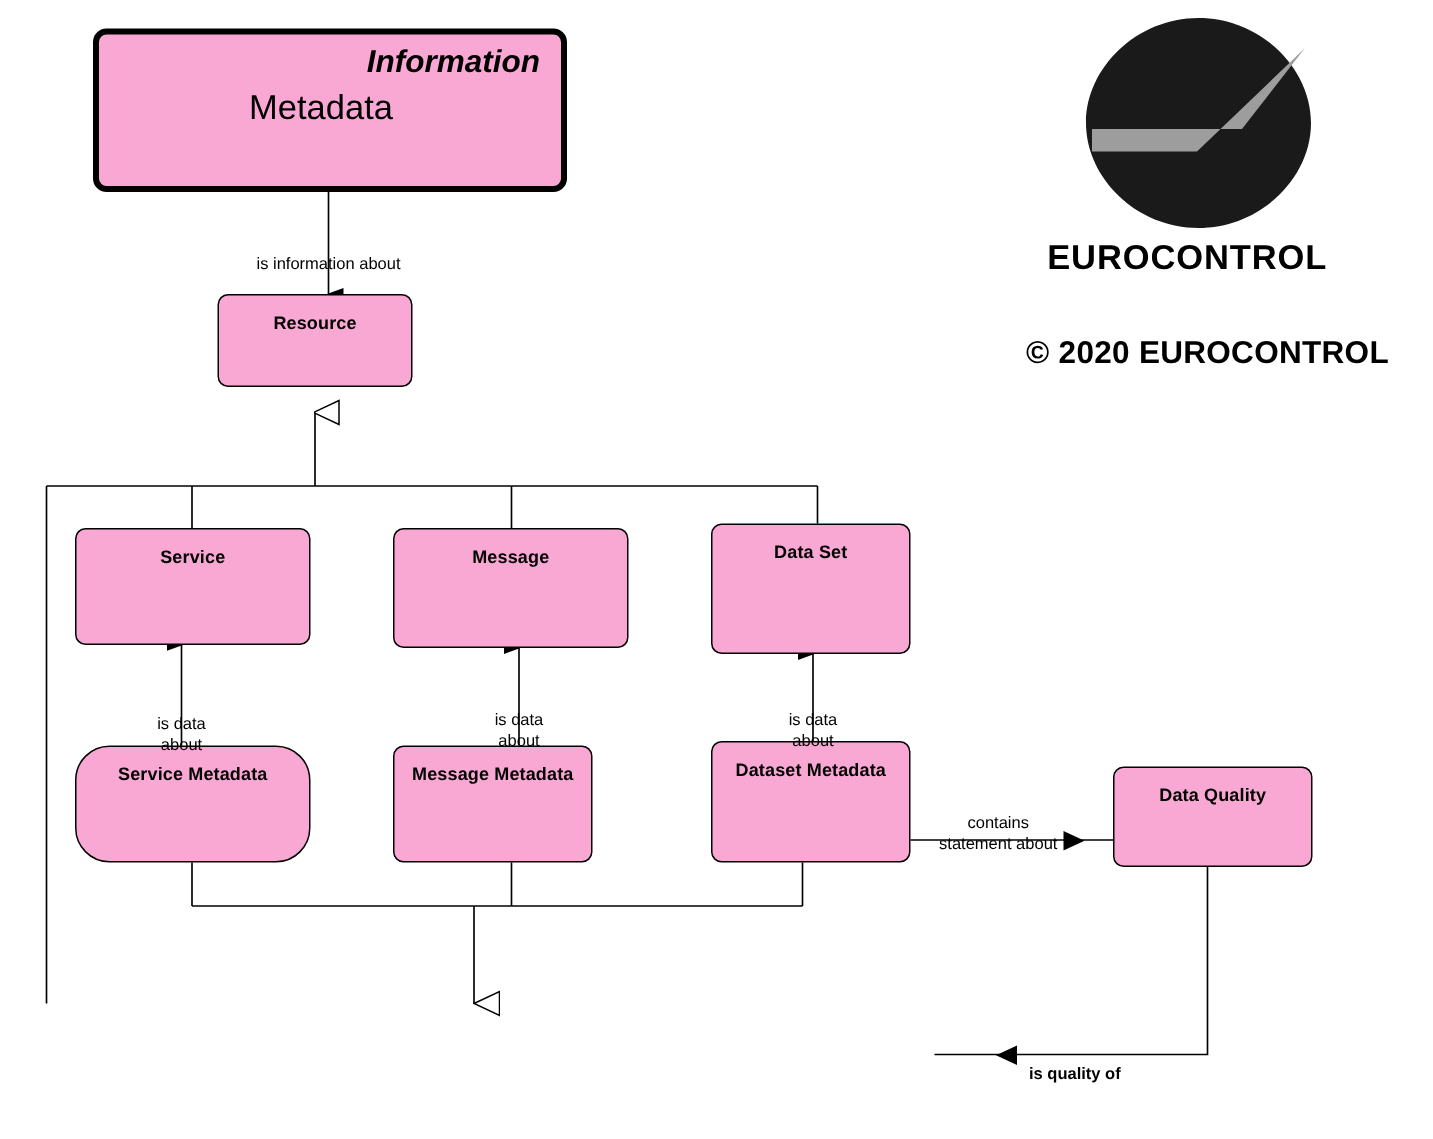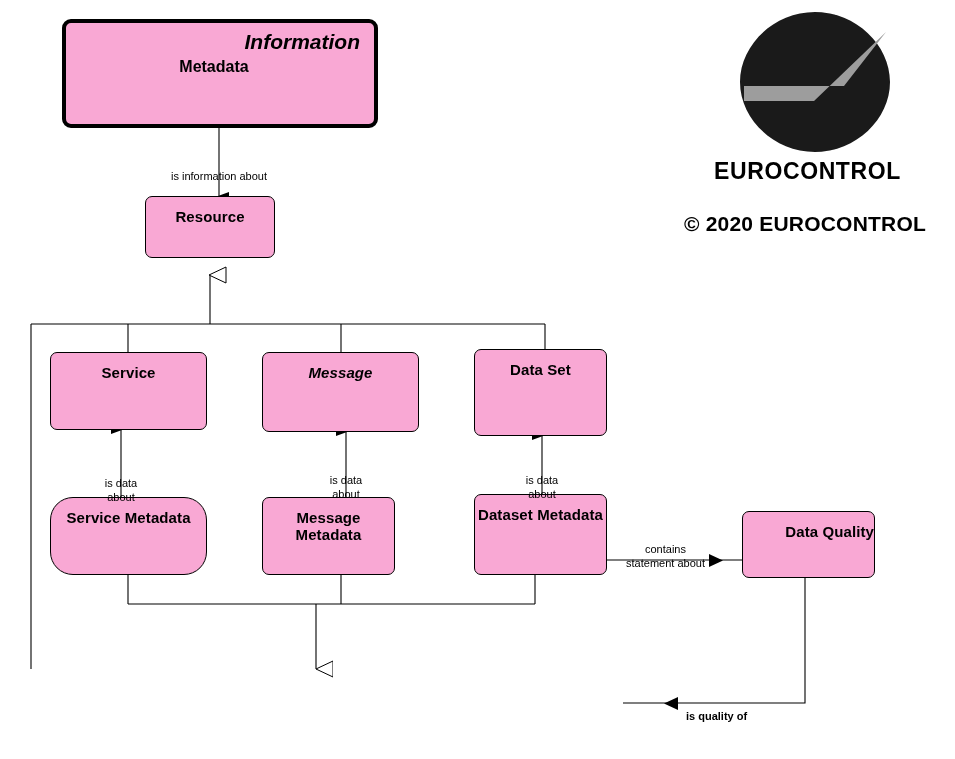--- a/index.html
+++ b/index.html
@@ -33,21 +33,21 @@
     position: absolute;
     box-sizing: border-box;
     background: #f9a8d4;
     border: 1px solid #000000;
     border-radius: 7px;
     text-align: center;
     z-index: 2;
   }
   .node .title {
     display: block;
-    font-size: 15px;
+    font-size: 12px;
     font-weight: bold;
     letter-spacing: 0.1px;
     padding-top: 11px;
   }
 
   
   .node.emphasis {
     border: 4px solid #000000;
     border-radius: 9px;
     text-align: left;
@@ -57,42 +57,42 @@
     text-align: right;
     font-size: 21px;
     font-style: italic;
     font-weight: bold;
     padding: 8px 14px 0 0;
     line-height: 1.05;
   }
   .node.emphasis .bigname {
     display: block;
     text-align: center;
-    font-size: 16px;
-    font-weight: bold;
+    font-size: 23px;
+    font-weight: normal;
     padding: 6px 12px 0 0;
     line-height: 1.05;
   }
 
   
   .edge-label {
     position: absolute;
     font-size: 11px;
     color: #000000;
     line-height: 1.25;
     text-align: center;
     white-space: pre-line;
     z-index: 3;
     margin-top: 24px;
   }
 
   
   #logo-block {
     position: absolute;
-    left: 700px;
+    left: 684px;
     top: 8px;
     width: 255px;
     height: 190px;
     z-index: 4;
   }
   #logo-mark {
     position: absolute;
     left: 30px;
     top: 0px;
     width: 170px;
@@ -104,21 +104,21 @@
     top: 150px;
     width: 215px;
     text-align: center;
     font-size: 23px;
     font-weight: bold;
     letter-spacing: 0.6px;
   }
   #copyright {
     position: absolute;
     left: 660px;
-    top: 212px;
+    top: 224px;
     width: 290px;
     text-align: center;
     font-size: 21px;
     font-weight: bold;
     letter-spacing: 0.2px;
     z-index: 4;
   }
 </style>
 </head>
 <body>
@@ -182,41 +182,41 @@
   </div>
 
   <div class="node" style="left:145px; top:196px; width:130px; height:62px;">
     <span class="title">Resource</span>
   </div>
 
   <div class="node" style="left:50px; top:352px; width:157px; height:78px;">
     <span class="title">Service</span>
   </div>
 
-  <div class="node" style="left:262px; top:352px; width:157px; height:80px;font-style:italic;">
+  <div class="node" style="left:262px; top:352px; width:157px; height:80px;">
     <span class="title">Message</span>
   </div>
 
   <div class="node" style="left:474px; top:349px; width:133px; height:87px;">
     <span class="title">Data Set</span>
   </div>
 
   <div class="node" style="left:50px; top:497px; width:157px; height:78px;border-radius:23px;">
     <span class="title">Service Metadata</span>
   </div>
 
   <div class="node" style="left:262px; top:497px; width:133px; height:78px;">
     <span class="title">Message Metadata</span>
   </div>
 
   <div class="node" style="left:474px; top:494px; width:133px; height:81px;">
     <span class="title">Dataset Metadata</span>
   </div>
 
-  <div class="node" style="left:742px; top:511px; width:133px; height:67px;text-align:right;">
+  <div class="node" style="left:742px; top:511px; width:133px; height:67px;">
     <span class="title">Data Quality</span>
   </div>
 
 
   <div class="edge-label" style="left:139px; top:146px; width:160px;">is information about</div>
 
   <div class="edge-label" style="left:71px; top:453px; width:100px;">is data
 about</div>
 
   <div class="edge-label" style="left:296px; top:450px; width:100px;">is data

